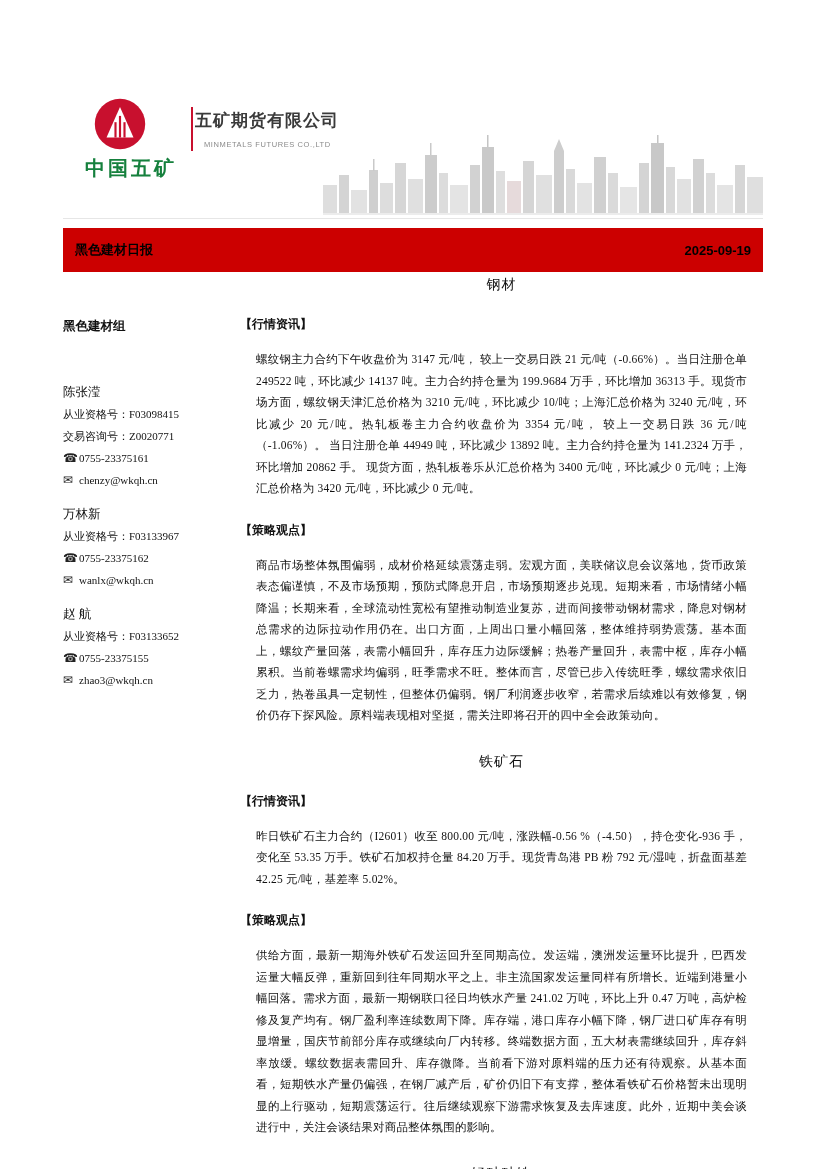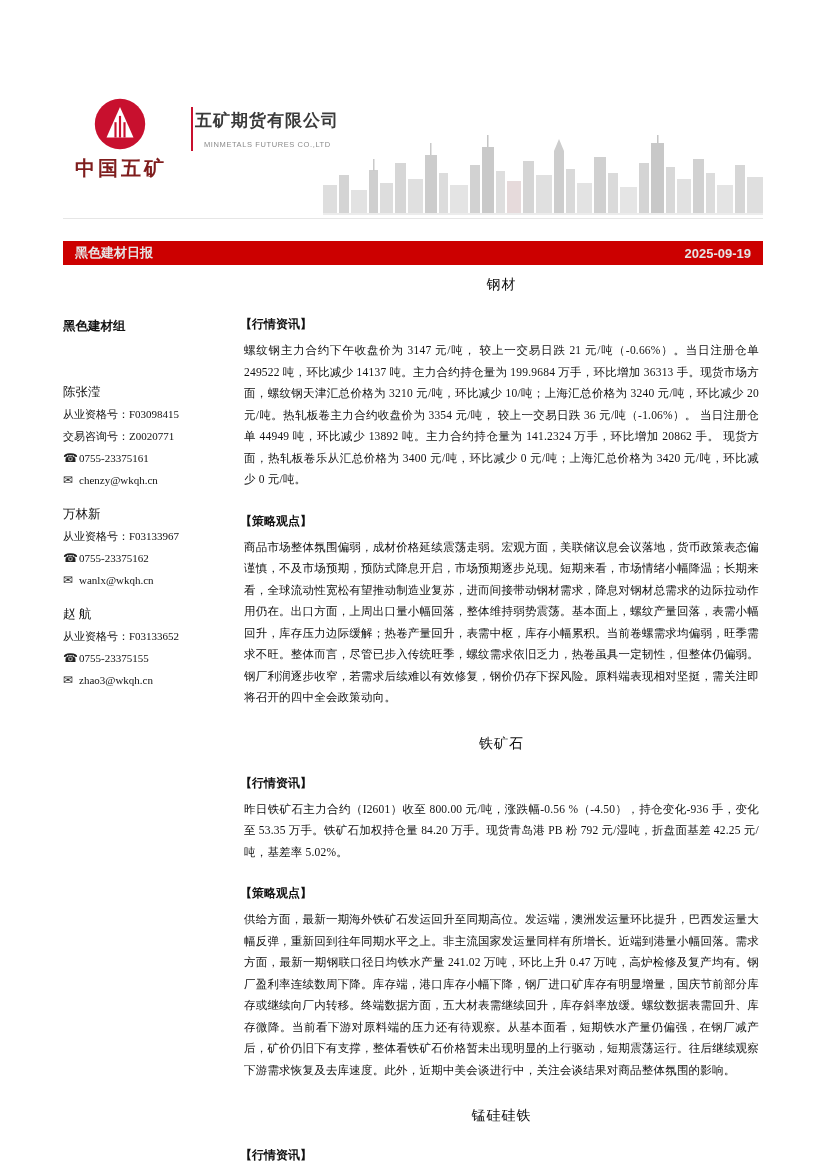--- a/index.html
+++ b/index.html
@@ -6,66 +6,66 @@
   html,body { margin:0; padding:0; background:#ffffff; }
   .page {
     position:relative; width:826px; height:1169px; background:#ffffff;
     overflow:hidden; font-family:"Liberation Serif","DejaVu Serif",serif; color:#111;
   }
 
   
   .header { position:absolute; left:63px; top:95px; width:700px; height:122px; }
   .logo-emblem { position:absolute; left:30px; top:2px; width:54px; height:54px; }
   .logo-cn {
-    position:absolute; left:2px; top:60px; width:112px; text-align:center;
+    position:absolute; left:2px; top:60px; width:112px; text-align:right;
     font-family:"Liberation Sans","DejaVu Sans",sans-serif;
-    font-weight:bold; font-size:20px; letter-spacing:3px; color:#7f1d1d;
+    font-weight:bold; font-size:20px; letter-spacing:3px; color:#15803d;
   }
   .header-divider { position:absolute; left:128px; top:12px; width:2px; height:44px; background:#c8102e; }
   .company-cn {
     position:absolute; left:132px; top:14px;
     font-family:"Liberation Sans","DejaVu Sans",sans-serif;
     font-weight:bold; font-size:17px; color:#3a3a3a; letter-spacing:1px;
   }
   .company-en {
     position:absolute; left:141px; top:45px;
     font-family:"Liberation Sans","DejaVu Sans",sans-serif;
     font-size:7.5px; color:#8a8a8a; letter-spacing:0.6px;
   }
   .skyline { position:absolute; right:0; top:40px; width:440px; height:80px; }
   .header-rule { position:absolute; left:63px; top:218px; width:700px; border-top:1px solid #e6e6e6; }
 
   
   .banner {
-    position:absolute; left:63px; top:228px; width:700px; height:24px;
-    background:#cc0000; color:#e5e5e5;
+    position:absolute; left:63px; top:228px; width:700px; height:44px;
+    background:#cc0000; color:#000000;
     display:flex; align-items:center; justify-content:space-between;
     padding:0 12px;
     font-family:"Liberation Sans","DejaVu Sans",sans-serif;
-    font-weight:bold; font-size:13px;margin-top:13px;
+    font-weight:bold; font-size:13px;
   }
 
   
   .sidebar { position:absolute; left:63px; top:268px; width:172px; font-size:11px; color:#111; }
   .group-name { font-weight:bold; font-size:12.5px; margin-top:50px; margin-bottom:46px; }
   .analyst { margin-top:0; }
   .analyst + .analyst { margin-top:12px; }
   .analyst-name { font-weight:normal; font-size:12.5px; line-height:22px; }
   .info-line { line-height:22px; font-size:11px; white-space:nowrap; }
   .contact-icon { display:inline-block; width:16px; font-size:12px; color:#222; }
 
   
   .main { position:absolute; left:240px; top:268px; width:523px; }
   .section-title {
     text-align:center; font-size:14px; font-weight:normal; margin:26px 0 0 0;
     letter-spacing:1px;
   }
   .section-title.first { margin-top:8px; }
   .block-label { font-weight:bold; font-size:12px; margin-top:22px; margin-bottom:7px; }
-  .para { margin:4px; font-size:11.5px; line-height:21.5px; text-align:justify; letter-spacing:0.2px; }
+  .para { margin:16px; font-size:11.5px; line-height:21.5px; text-align:justify; letter-spacing:0.2px; }
 </style>
 </head>
 <body>
 
 <div class="page">
 
   <div class="header">
     <div class="logo-emblem">
       <svg width="54" height="54" viewBox="0 0 60 60">
         <circle cx="30" cy="30" r="28" fill="#c8102e"></circle>

